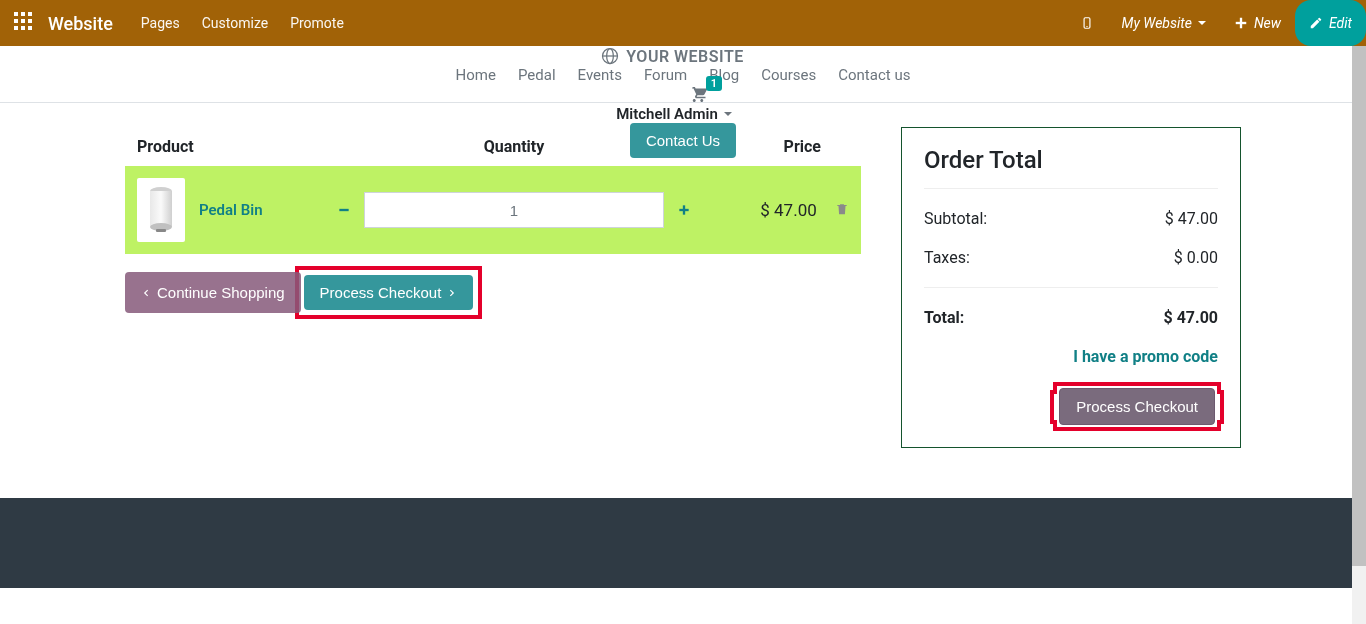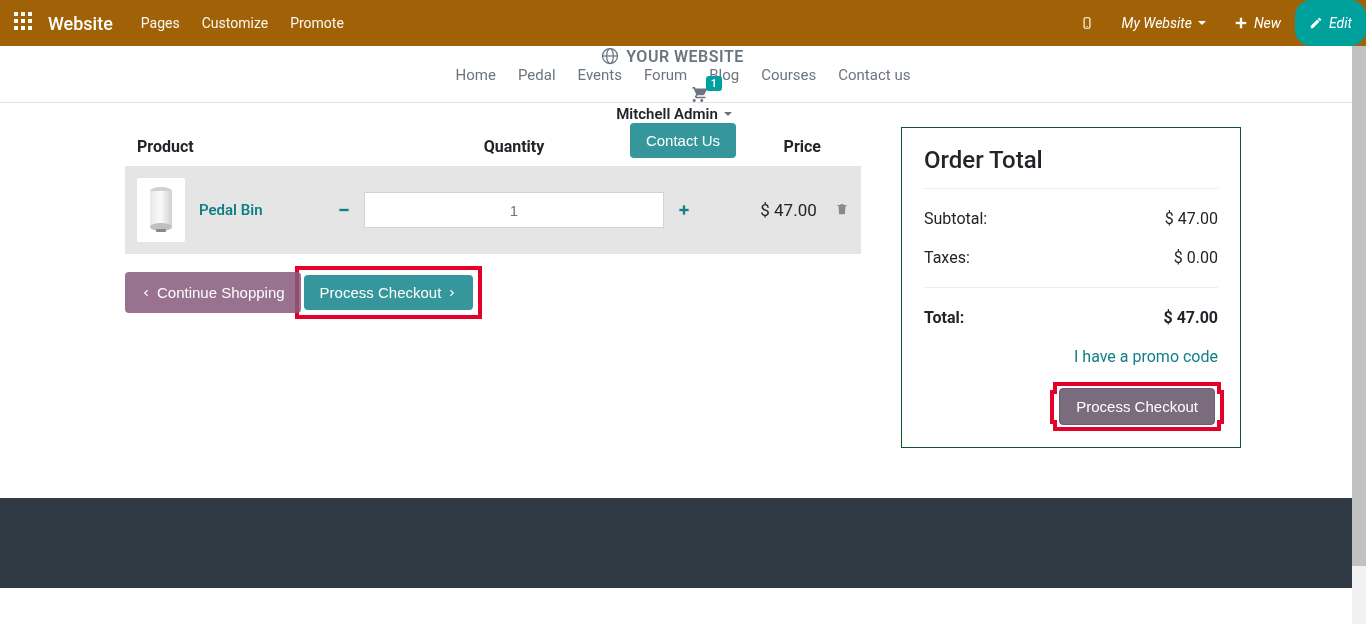--- a/index.html
+++ b/index.html
@@ -45,40 +45,40 @@
   .step.active .lbl { font-weight: 700; color: #212529; }
   
   .content-row { display: flex; gap: 40px; align-items: flex-start; }
   .cart-col { flex: 1; }
   .summary-col { width: 340px; }
   
   table.cart-table { width: 100%; border-collapse: collapse; }
   table.cart-table th { text-align: left; font-weight: 700; padding: 10px 12px; font-size: 16px; }
   table.cart-table th.qty { text-align: center; }
   table.cart-table th.price { text-align: right; padding-right: 40px; }
-  table.cart-table td { padding: 12px; background: #e5e5e5; vertical-align: middle; }
+  table.cart-table td { padding: 12px; background: #bef264; vertical-align: middle; }
   .prod-cell { display: flex; align-items: center; gap: 14px; }
   .prod-img { width: 48px; height: 64px; background: #fff; display: flex; align-items: center; justify-content: center; border-radius: 2px; }
   .prod-name { color: #118086; font-weight: 600; font-size: 15px; }
   .qty-wrap { display: flex; align-items: center; justify-content: center; gap: 10px; }
   .qty-btn { color: #118086; font-size: 18px; font-weight: 700; cursor: pointer; width: 20px; text-align: center; }
   .qty-input { width: 300px; height: 36px; border: 1px solid #ced4da; text-align: center; font-size: 15px; color: #6c757d; }
   .price-cell { text-align: right; font-size: 17px; color: #212529; white-space: nowrap; }
   .trash { color: #8a8a8a; cursor: pointer; margin-left: 14px; }
   
   .actions { display: flex; justify-content: flex-start; margin-top: 18px; }
   .highlight-red { outline: 4px solid #e4002b; outline-offset: 2px; padding: 3px; }
   
   .summary { border: 1px solid #14532d; border-radius: 0; padding: 18px 22px 22px; }
   .summary h3 { font-size: 24px; font-weight: 500; margin-bottom: 14px; }
   .summary hr { border: none; border-top: 1px solid #eee; margin: 10px 0; }
   .summary .row { display: flex; justify-content: space-between; padding: 10px 0; font-size: 16px; }
   .summary .row.total { font-weight: 700; }
   .promo { text-align: right; margin-top: 10px; }
-  .promo a { color: #118086; text-decoration: none; font-size: 16px; cursor: pointer; }
+  .promo a { color: #118086; text-decoration: none; font-size: 16px; cursor: pointer; font-weight: bold; }
   .summary .checkout-wrap { text-align: right; margin-top: 22px; }
   
   .footer { background: #2f3a44; height: 90px; margin-top: 10px; }
   
   .scrollbar-fake { position: fixed; right: 0; top: 46px; bottom: 0; width: 14px; background: #f1f1f1; }
   .scrollbar-fake .thumb { background: #c1c1c1; width: 14px; height: 520px; position: absolute; top: 0; }
 
   svg.icon { width: 14px; height: 14px; }
 </style>
 </head>

